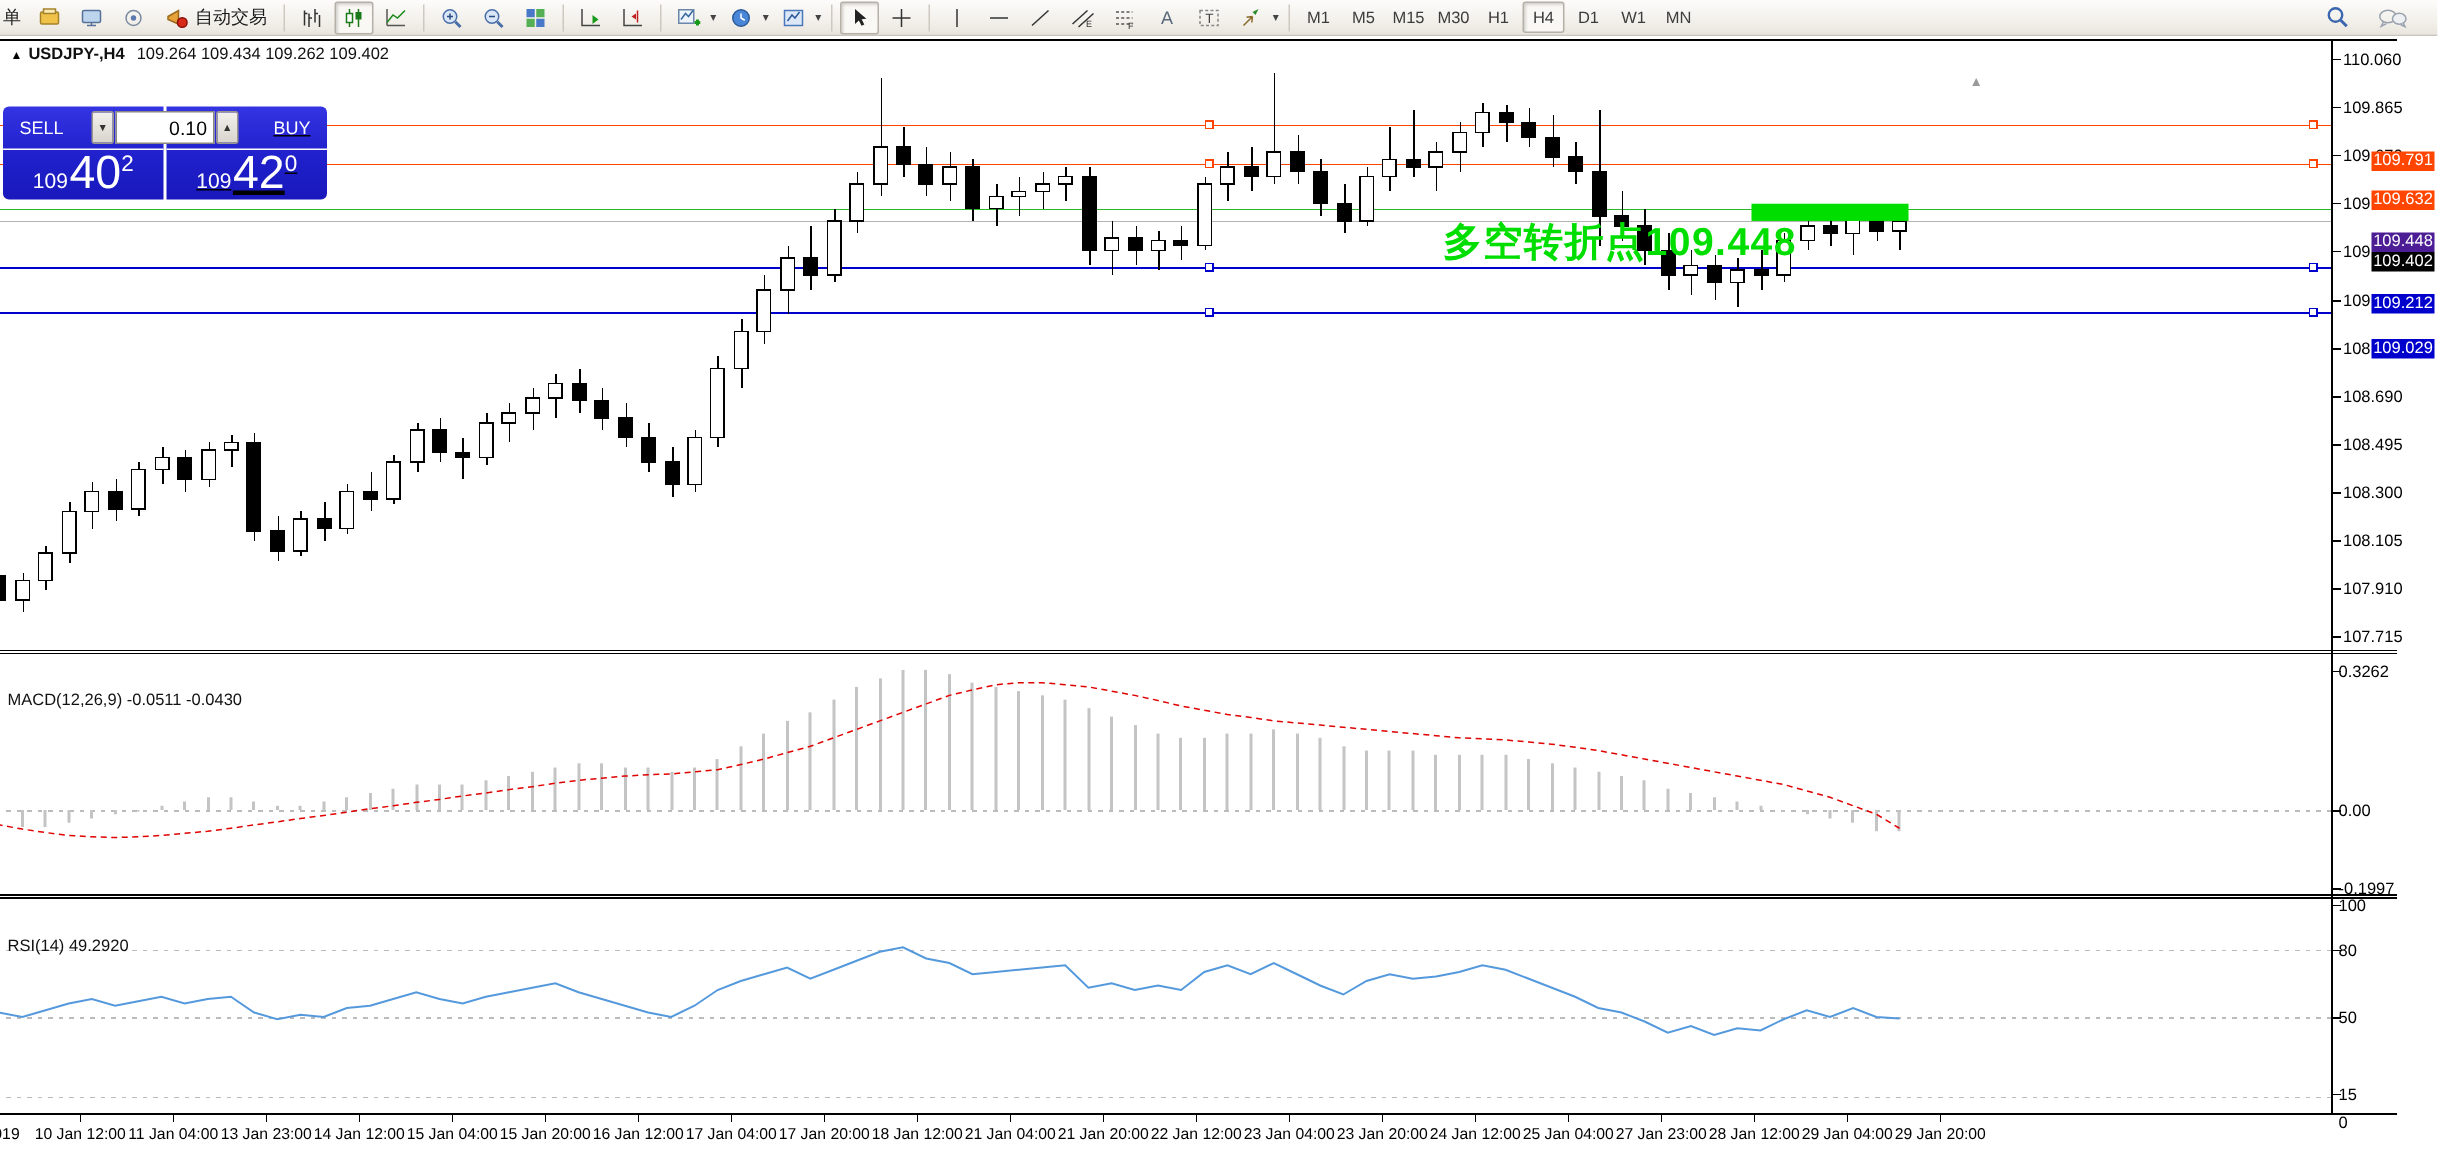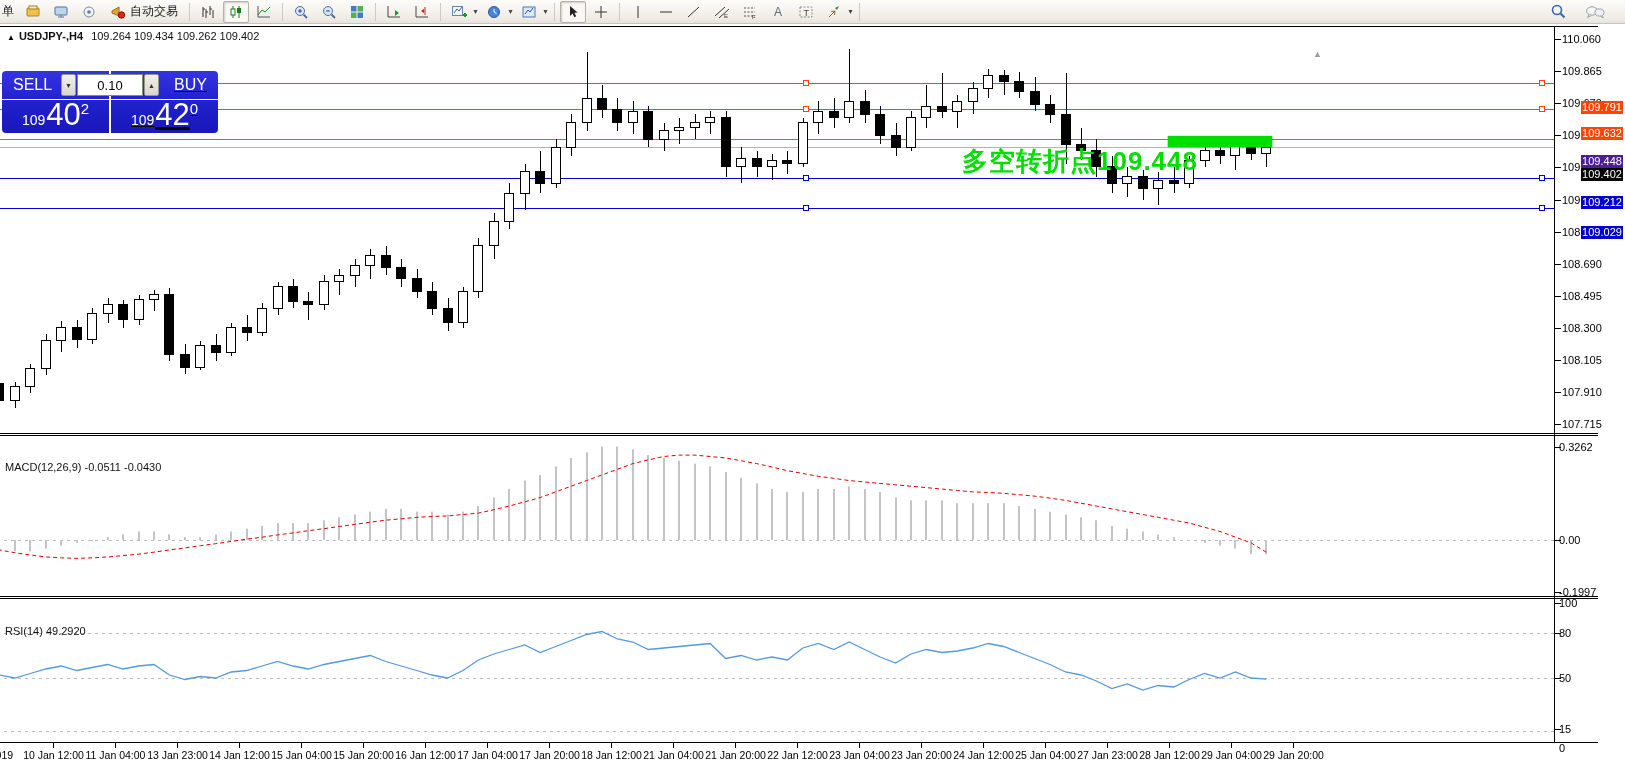--- a/index.html
+++ b/index.html
@@ -35,31 +35,31 @@
   
   #trade-panel{position:absolute;left:2px;top:47px;width:216px;height:62px;z-index:3;
     background:#fff;border-radius:4px;pointer-events:auto;}
   .half{position:absolute;top:0;height:62px;width:107px;
     background:linear-gradient(180deg,#3434e2 0%,#2222cf 45%,#1818bc 100%);}
   .half.left{left:0;border-radius:4px 0 0 4px;}
   .half.right{left:109px;border-radius:0 4px 4px 0;text-decoration:underline;}
   .toprow{height:28px;border-bottom:1px solid #fff;display:flex;align-items:center;}
   .half.left .toprow{padding-left:11px;}
   .half.right .toprow{justify-content:flex-end;padding-right:11px;}
-  .bs-label{color:#fff;font-size:16px;}
+  .bs-label{color:#fff;font-size:12px;}
   .pricerow{height:33px;display:flex;align-items:baseline;justify-content:center;color:#fff;}
   .p-prefix{font-size:14px;margin-right:1px;}
   .p-big{font-size:31px;line-height:30px;}
   .p-sup{font-size:15px;position:relative;top:-11px;}
   #vol-spinner{position:absolute;left:50%;top:3px;transform:translateX(-50%);
     display:flex;align-items:center;z-index:4;}
   .spin{width:15px;height:22px;font-size:7px;color:#333;background:linear-gradient(#f2f0ec,#d9d5cd);
     border:1px solid #9a968e;padding:0;border-radius:2px;}
   #volume-input{width:56px;height:20px;border:1px solid #8a8680;font-size:13px;
-    text-align:center;padding:0 4px;margin:0 1px;font-family:"Liberation Sans",sans-serif;}
+    text-align:right;padding:0 4px;margin:0 1px;font-family:"Liberation Sans",sans-serif;}
 </style>
 </head>
 <body>
 
 <div id="toolbar">
   <span id="partial-new-order">单</span>
 
   <div class="tb">
     <svg width="16" height="16">
         <rect x="2" y="4" width="12" height="8" rx="1" fill="#f0c24a" stroke="#a5822a"></rect>
@@ -235,20 +235,31 @@
   <div class="tb">
     <svg width="16" height="16">
         <path d="M3 13l6-6M9 7l-4 .5M9 7l-.5 4" stroke="#8a6a2a" fill="none"></path>
         <path d="M9 4l4-2-2 4z" fill="#2a8a2a"></path>
       </svg>
   </div>
   <span class="caret">▾</span>
 
   <div class="sep"></div>
 
+  <div id="timeframes" style="display: flex;">
+      <div class="tf">M1</div>
+      <div class="tf">M5</div>
+      <div class="tf">M15</div>
+      <div class="tf">M30</div>
+      <div class="tf">H1</div>
+      <div class="tf pressed">H4</div>
+      <div class="tf">D1</div>
+      <div class="tf">W1</div>
+      <div class="tf">MN</div>
+    </div>
 
   <div id="tb-right">
     <div class="tb">
       <svg width="17" height="17">
           <circle cx="7" cy="7" r="4.5" fill="none" stroke="#3a66b0" stroke-width="1.6"></circle>
           <line x1="10.5" y1="10.5" x2="14.5" y2="14.5" stroke="#3a66b0" stroke-width="2"></line>
         </svg>
     </div>
     <div class="tb" style="margin-left:10px;">
       <svg width="20" height="16">

